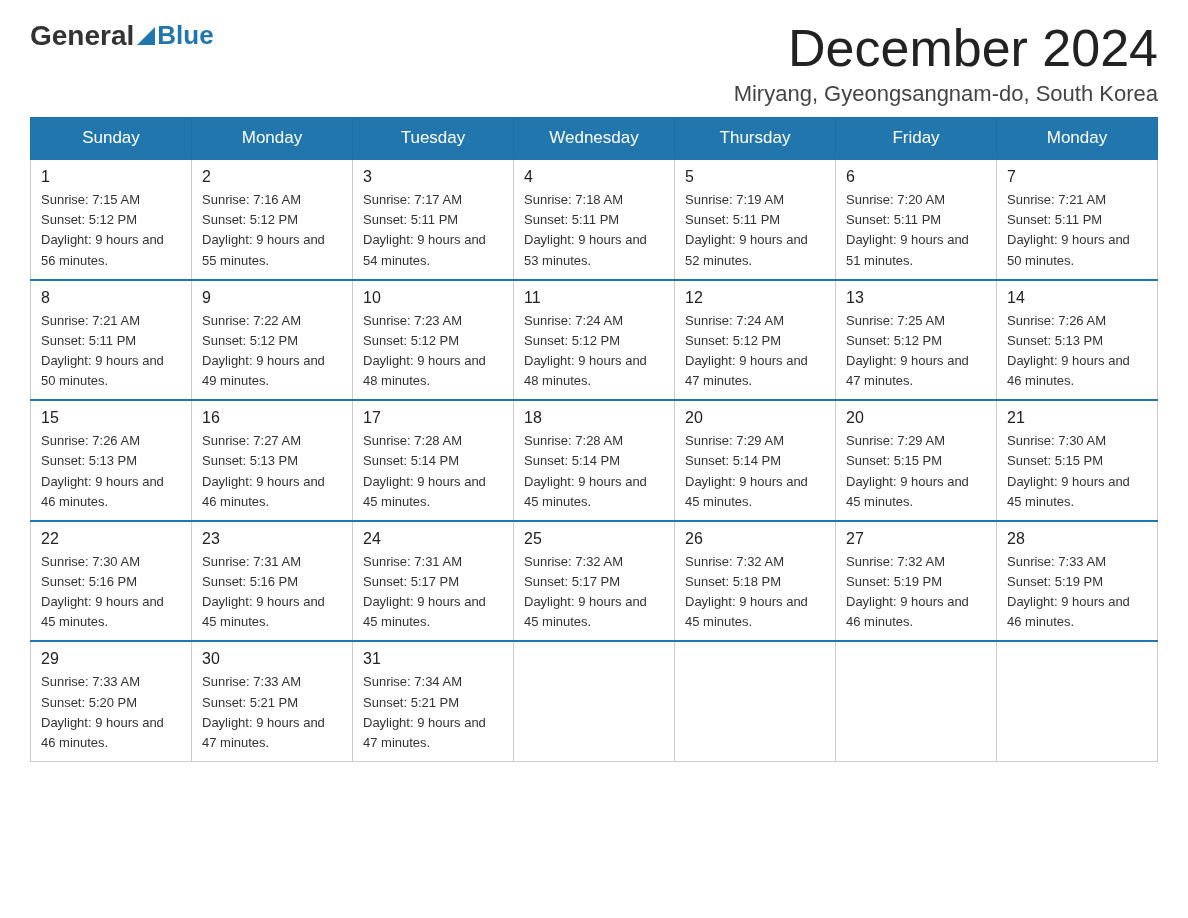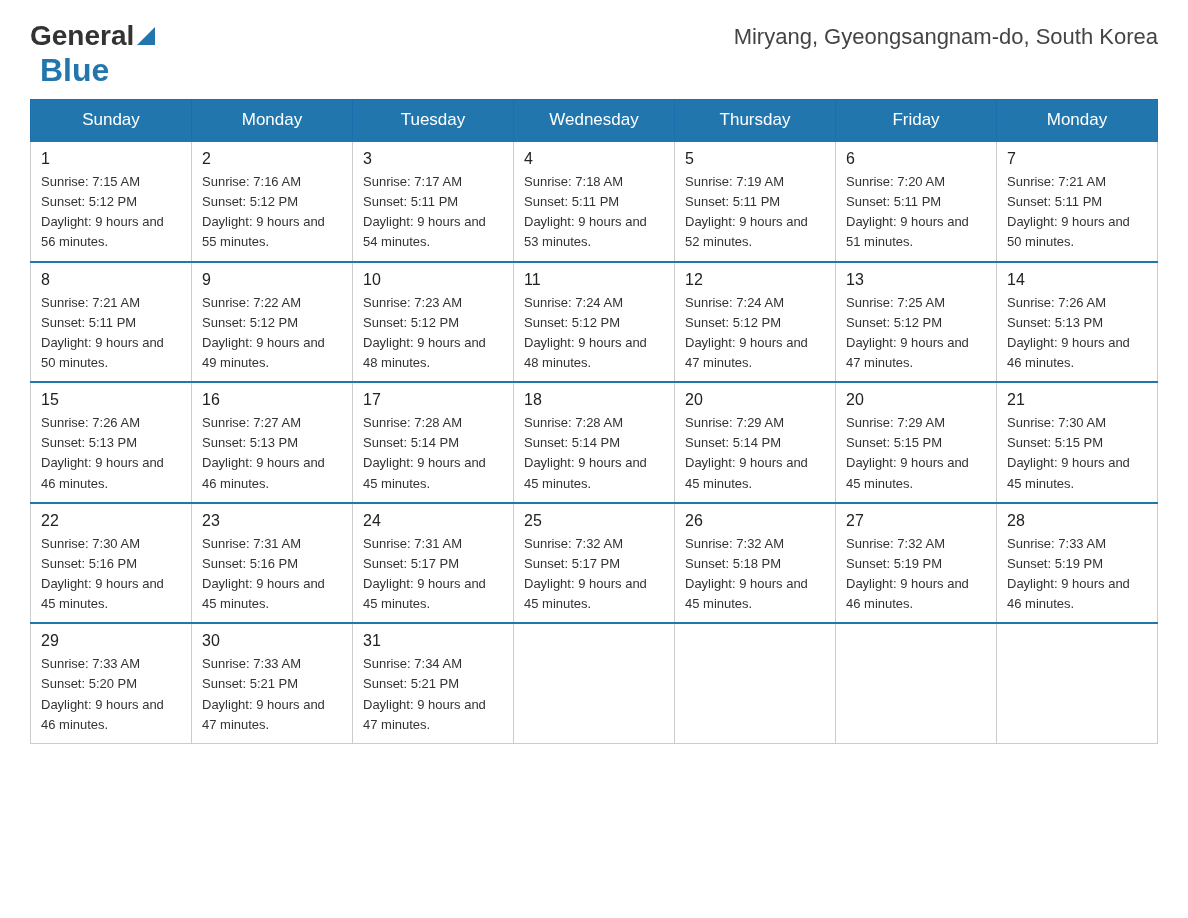--- a/index.html
+++ b/index.html
@@ -62,43 +62,44 @@
       display: block;
       color: #222;
     }
     .day-info {
       font-size: 13px;
       line-height: 1.55;
       color: #333;
     }
     .logo-wrapper {
       display: flex;
-      flex-direction: column;
+      flex-direction: row;
     }
   </style>
 </head>
 <body>
 
 <div>
   <div class="header">
     <div class="logo-wrapper">
       <div style="display:flex; align-items:center;">
         <span style="font-size:28px; font-weight:bold; color:#333; font-family: Arial, sans-serif;">General</span>
 
         <span style="display:inline-block; margin-left:3px; margin-bottom:0px;">
           <svg width="18" height="22" viewBox="0 0 18 22">
             <polygon points="0,22 18,22 18,4" fill="#2176ae"></polygon>
           </svg>
         </span>
       </div>
       <div>
-        <span style="font-size:32px; font-weight:bold; color:#2176ae; font-family: Arial, sans-serif; margin-left:10px;">Blue</span>
+        <span style="font-size:26px; font-weight:bold; color:#2176ae; font-family: Arial, sans-serif; margin-left:2px;">Blue</span>
       </div>
     </div>
     <div class="title-block">
+      <div class="page-title">December 2024</div>
       <div class="page-subtitle">Miryang, Gyeongsangnam-do, South Korea</div>
     </div>
   </div>
 
   <table class="calendar">
     <thead>
       <tr>
         <th>Sunday</th>
         <th>Monday</th>
         <th>Tuesday</th>

